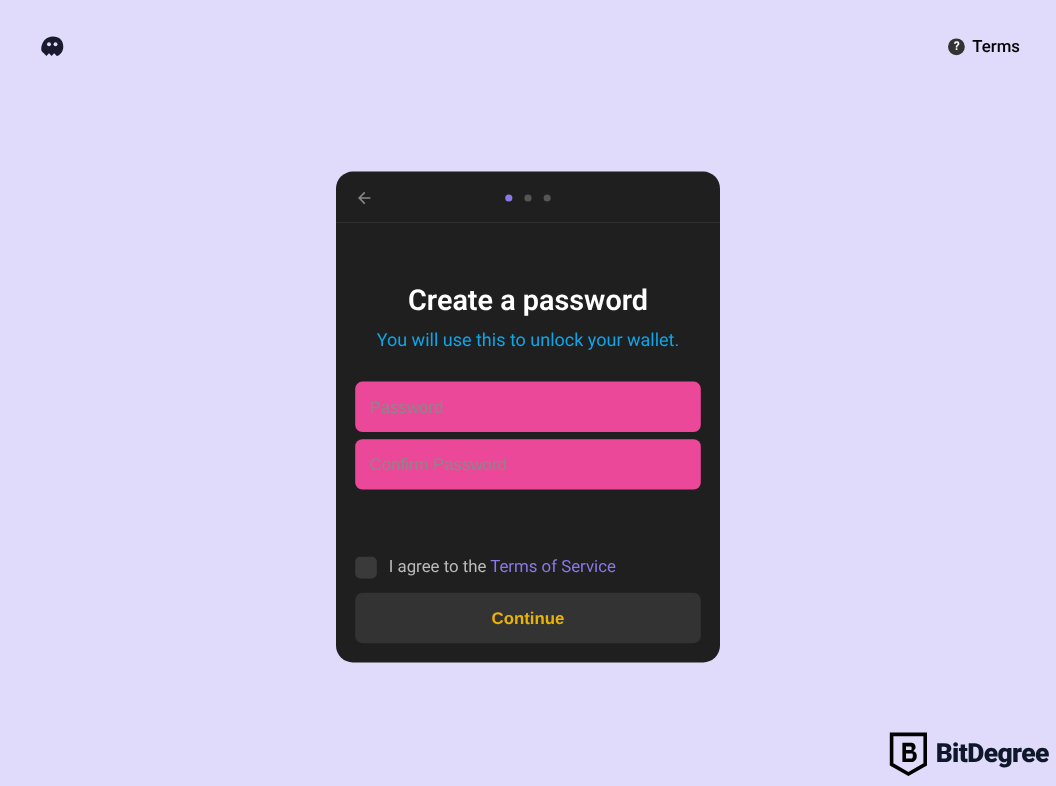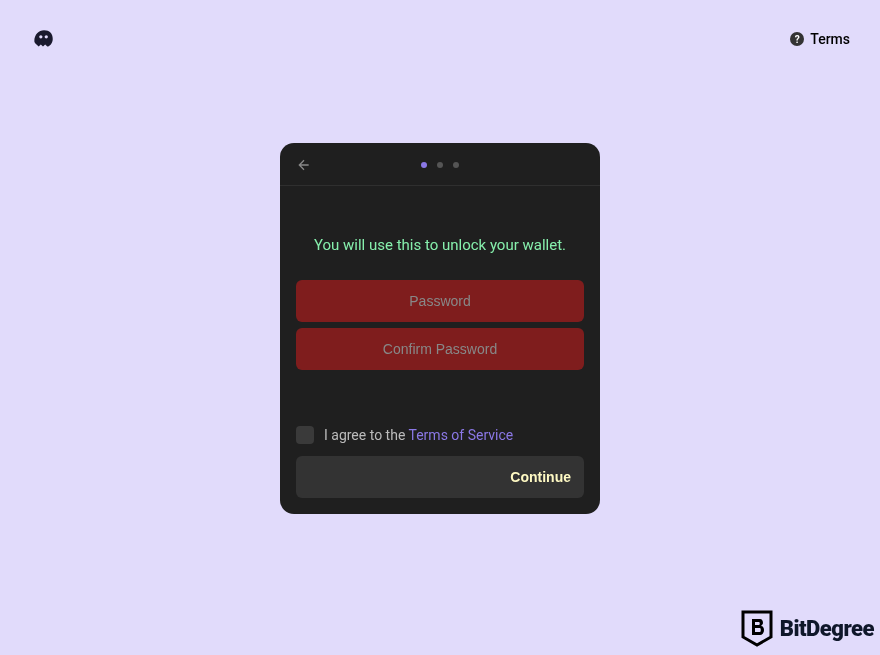--- a/index.html
+++ b/index.html
@@ -108,35 +108,34 @@
     }
     
     .modal-title {
       color: #fff;
       font-size: 24px;
       font-weight: 600;
       margin-bottom: 10px;
     }
     
     .modal-subtitle {
-      color: #86efac;
+      color: #0ea5e9;
       font-size: 15px;
       margin-bottom: 26px;
     }
     
     .input-field {
       width: 100%;
-      background: #7f1d1d;
+      background: #ec4899;
       border: none;
       border-radius: 6px;
       padding: 13px 12px;
       color: #fff;
       font-size: 14px;
       margin-bottom: 6px;
-      text-align: center;
     }
     
     .input-field::placeholder {
       color: #888;
     }
     
     .terms-row {
       display: flex;
       align-items: center;
       gap: 10px;
@@ -163,25 +162,24 @@
       color: #8b78e6;
       cursor: pointer;
     }
     
     .continue-button {
       width: 100%;
       background: #333;
       border: none;
       border-radius: 6px;
       padding: 13px;
-      color: #fef9c3;
+      color: #eab308;
       font-size: 14px;
       font-weight: 600;
       cursor: pointer;
-      text-align: right;
     }
     
     .watermark {
       position: absolute;
       bottom: 8px;
       right: 6px;
       display: flex;
       align-items: center;
       gap: 6px;
     }
@@ -222,20 +220,21 @@
         <path d="M19 12H5M12 19l-7-7 7-7"></path>
       </svg>
     </div>
     <div class="dots">
       <div class="dot active"></div>
       <div class="dot"></div>
       <div class="dot"></div>
     </div>
   </div>
   <div class="modal-body">
+    <h1 class="modal-title">Create a password</h1>
     <p class="modal-subtitle">You will use this to unlock your wallet.</p>
     <input type="password" class="input-field" placeholder="Password" style="">
     <input type="password" class="input-field" placeholder="Confirm Password" style="">
     <div class="terms-row">
       <div class="checkbox"></div>
       <span class="terms-text">
         <span>I agree to the </span><span class="terms-link">Terms of Service</span>
       </span>
     </div>
     <button class="continue-button">Continue</button>

